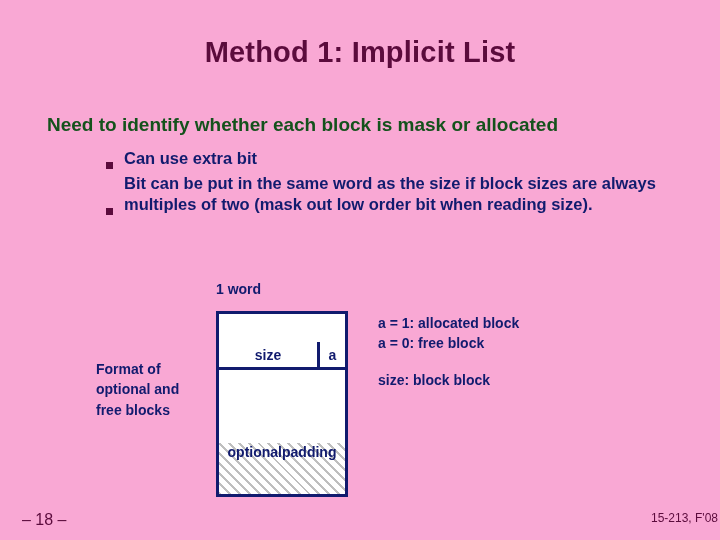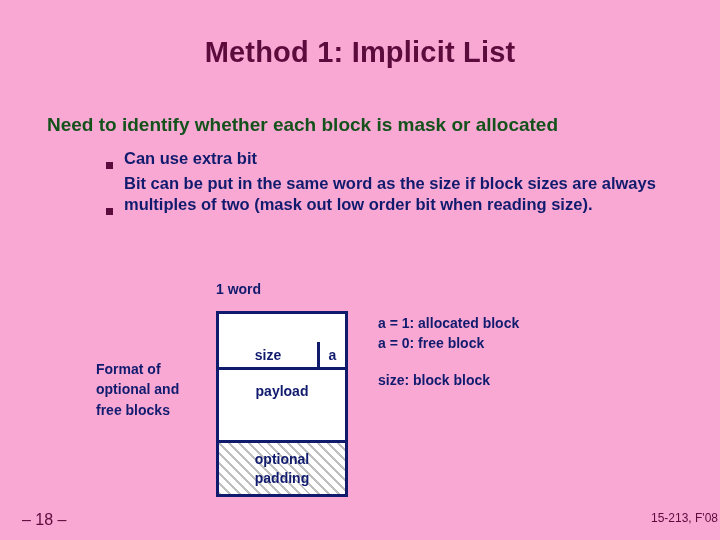--- a/index.html
+++ b/index.html
@@ -147,22 +147,22 @@
     border-bottom: 3px solid #111b6e;
     box-sizing: border-box;
   }
   #padding-cell {
     position: absolute;
     left: 0;
     right: 0;
     top: 129px;
     bottom: 0;
     display: flex;
-    flex-direction: column;
-    align-items: center;
+    flex-direction: row;
+    align-items: flex-start;
     justify-content: center;
     font-size: 14px;
     font-weight: bold;
     color: #111b6e;
     line-height: 1.35;
     background-image: repeating-linear-gradient(
         45deg,
         #bfbfbf 0px,
         #bfbfbf 2px,
         #ffffff 2px,
@@ -237,21 +237,20 @@
 
     <div id="word-label">1 word</div>
 
     <div id="block-box">
 
       <div id="header-row">
         <div id="size-cell">size</div>
         <div id="a-cell">a</div>
       </div>
 
-      <div id="payload-cell">payload</div>
 
       <div id="padding-cell">
         <span class="pad-line">optional</span>
         <span class="pad-line">padding</span>
       </div>
 
     </div>
 
     <div id="format-caption">
       <div>Format of</div>

